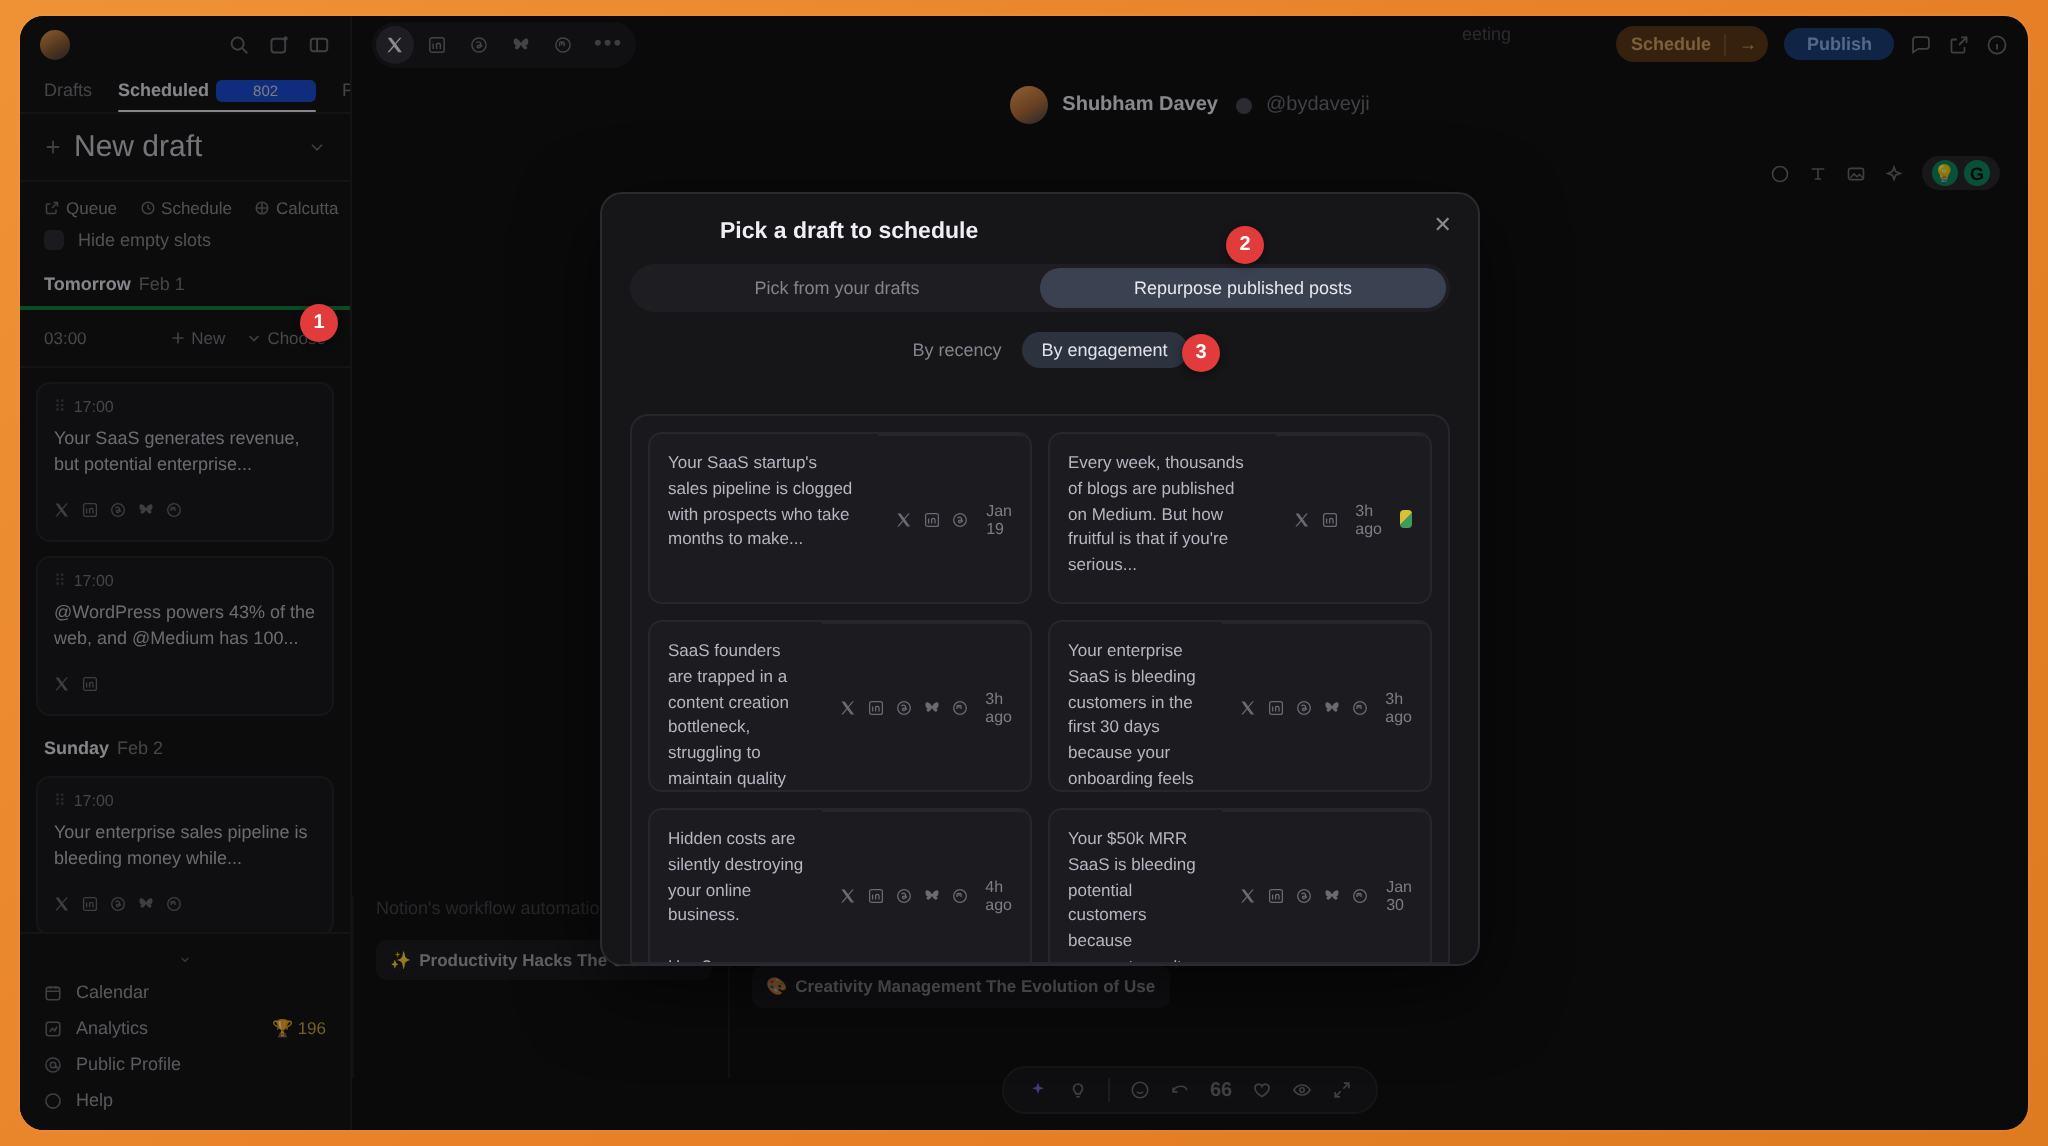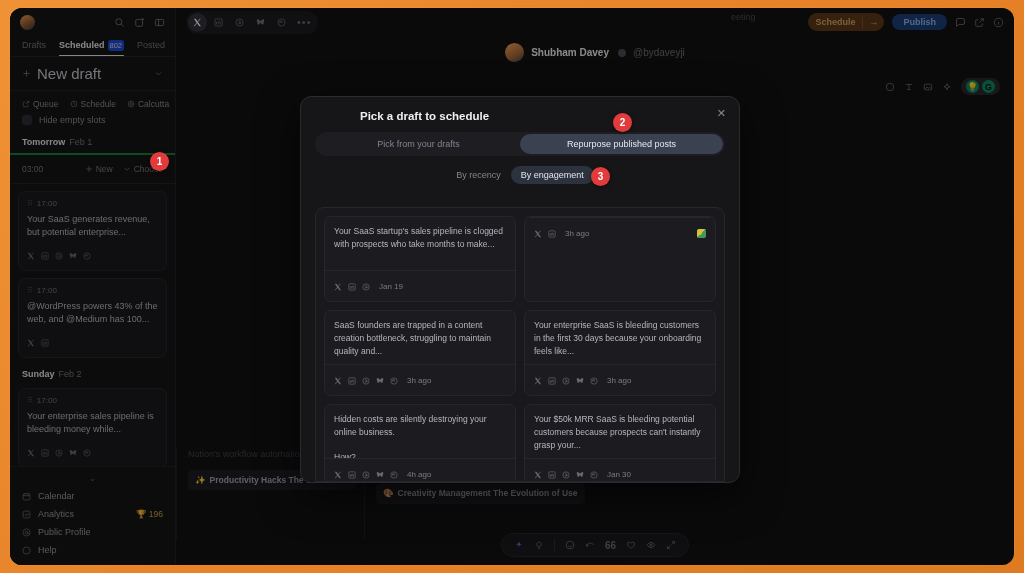--- a/index.html
+++ b/index.html
@@ -48,21 +48,21 @@
     font-size: 9px; color: #76767e; align-items: flex-end;
   }
   .tabs .tab { padding-bottom: 6px; position: relative; cursor: pointer; white-space: nowrap; }
   .tabs .tab.active { color: #e9e9ef; font-weight: 700; }
   .tabs .tab.active::after {
     content: ""; position: absolute; left: 0; right: 0; bottom: 0;
     height: 1.5px; background: #e9e9ef; border-radius: 2px;
   }
   .pill-count {
     background: #1d4ed8; color: #d6d6de; font-size: 7.5px;
-    padding: 1px 2px; border-radius: 3px; margin-left: 3px; font-weight: 400;
+    padding: 1px 19px; border-radius: 3px; margin-left: 3px; font-weight: 400;
     vertical-align: middle;
   }
   .sb-divider { height: 1px; background: #232327; }
 
   .newdraft {
     display: flex; align-items: center; gap: 6px;
     padding: 8px 12px; font-size: 15px; color: #c9c9d2;
     border-bottom: 1px solid #232327; cursor: pointer;
   }
   .newdraft .chev { margin-left: auto; color: #6a6a72; }
@@ -238,21 +238,21 @@
   #cardgrid {
     position: absolute; left: 14px; right: 14px; top: 110px; bottom: 0;
     background: #19191d; border: 1px solid #26262c;
     border-top-left-radius: 9px; border-top-right-radius: 9px;
     padding: 8px; overflow: hidden;
     display: grid; grid-template-columns: 1fr 1fr; gap: 8px;
     align-content: start;
   }
   .mcard {
     background: #1b1b20; border: 1px solid #26262c; border-radius: 7px;
-    height: 86px; display: flex; flex-direction: column; overflow: hidden;
+    height: 86px; display: flex; flex-direction: row; overflow: hidden;
     cursor: pointer;
   }
   .mcard .body {
     flex: 1 1 auto; padding: 8px 9px; font-size: 8.5px;
     color: #b6b6c0; line-height: 1.5; overflow: hidden;
   }
   .mcard .foot {
     border-top: 1px solid #26262c; padding: 6px 9px;
     display: flex; align-items: center; gap: 6px; color: #6a6a73;
   }
@@ -719,20 +719,21 @@
                 </svg></span>
             <span><svg width="8" height="8" viewBox="0 0 16 16" fill="none" stroke="currentColor" stroke-width="1.3">
                   <circle cx="8" cy="8" r="6.3"></circle>
                   <path d="M5.6 6.2c.6-1.2 3.4-1.6 4 .6.3 1.2.2 4-2.2 3.7-1-.1-1.5-1.6-.2-2.1 1.4-.5 3.5-.2 3.5 1.4"></path>
                 </svg></span>
             <span class="when">Jan 19</span>
           </div>
         </div>
 
         <div class="mcard">
+          <div class="body">Every week, thousands of blogs are published on Medium. But how fruitful is that if you're serious...</div>
           <div class="foot">
             <span><svg width="8" height="8" viewBox="0 0 16 16" fill="currentColor">
                   <path d="M1.5 1.5h3.2l3.5 4.7 4-4.7h1.6l-4.9 5.7 5.2 7.3h-3.2L7.2 9.5l-4.3 5h-1.6l5.1-6L1.5 1.5z"></path>
                 </svg></span>
             <span><svg width="8" height="8" viewBox="0 0 16 16" fill="none" stroke="currentColor" stroke-width="1.3">
                   <rect x="1.6" y="1.6" width="12.8" height="12.8" rx="2"></rect>
                   <path d="M4.6 6.6v5M4.6 4.5v.1M7.6 11.5v-5M7.6 8c0-1.1.8-1.6 1.8-1.6s1.6.7 1.6 1.8v3.3"></path>
                 </svg></span>
             <span class="when">3h ago</span>
             <span class="thumb"></span>

